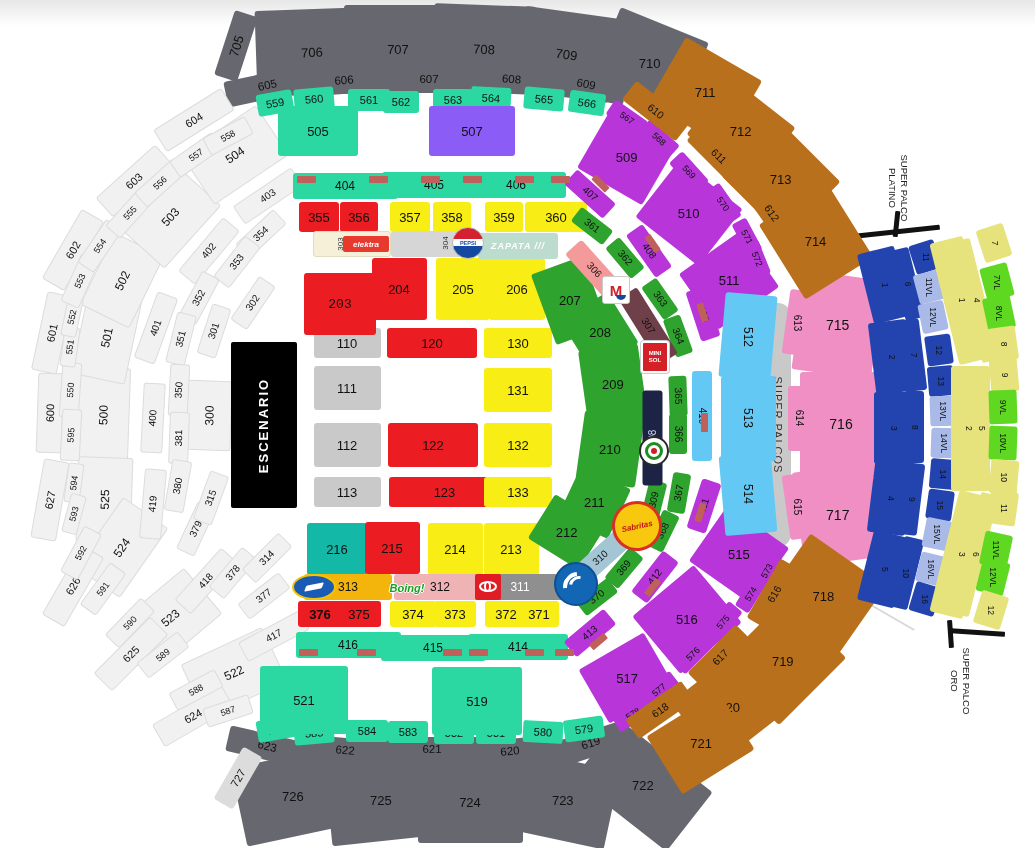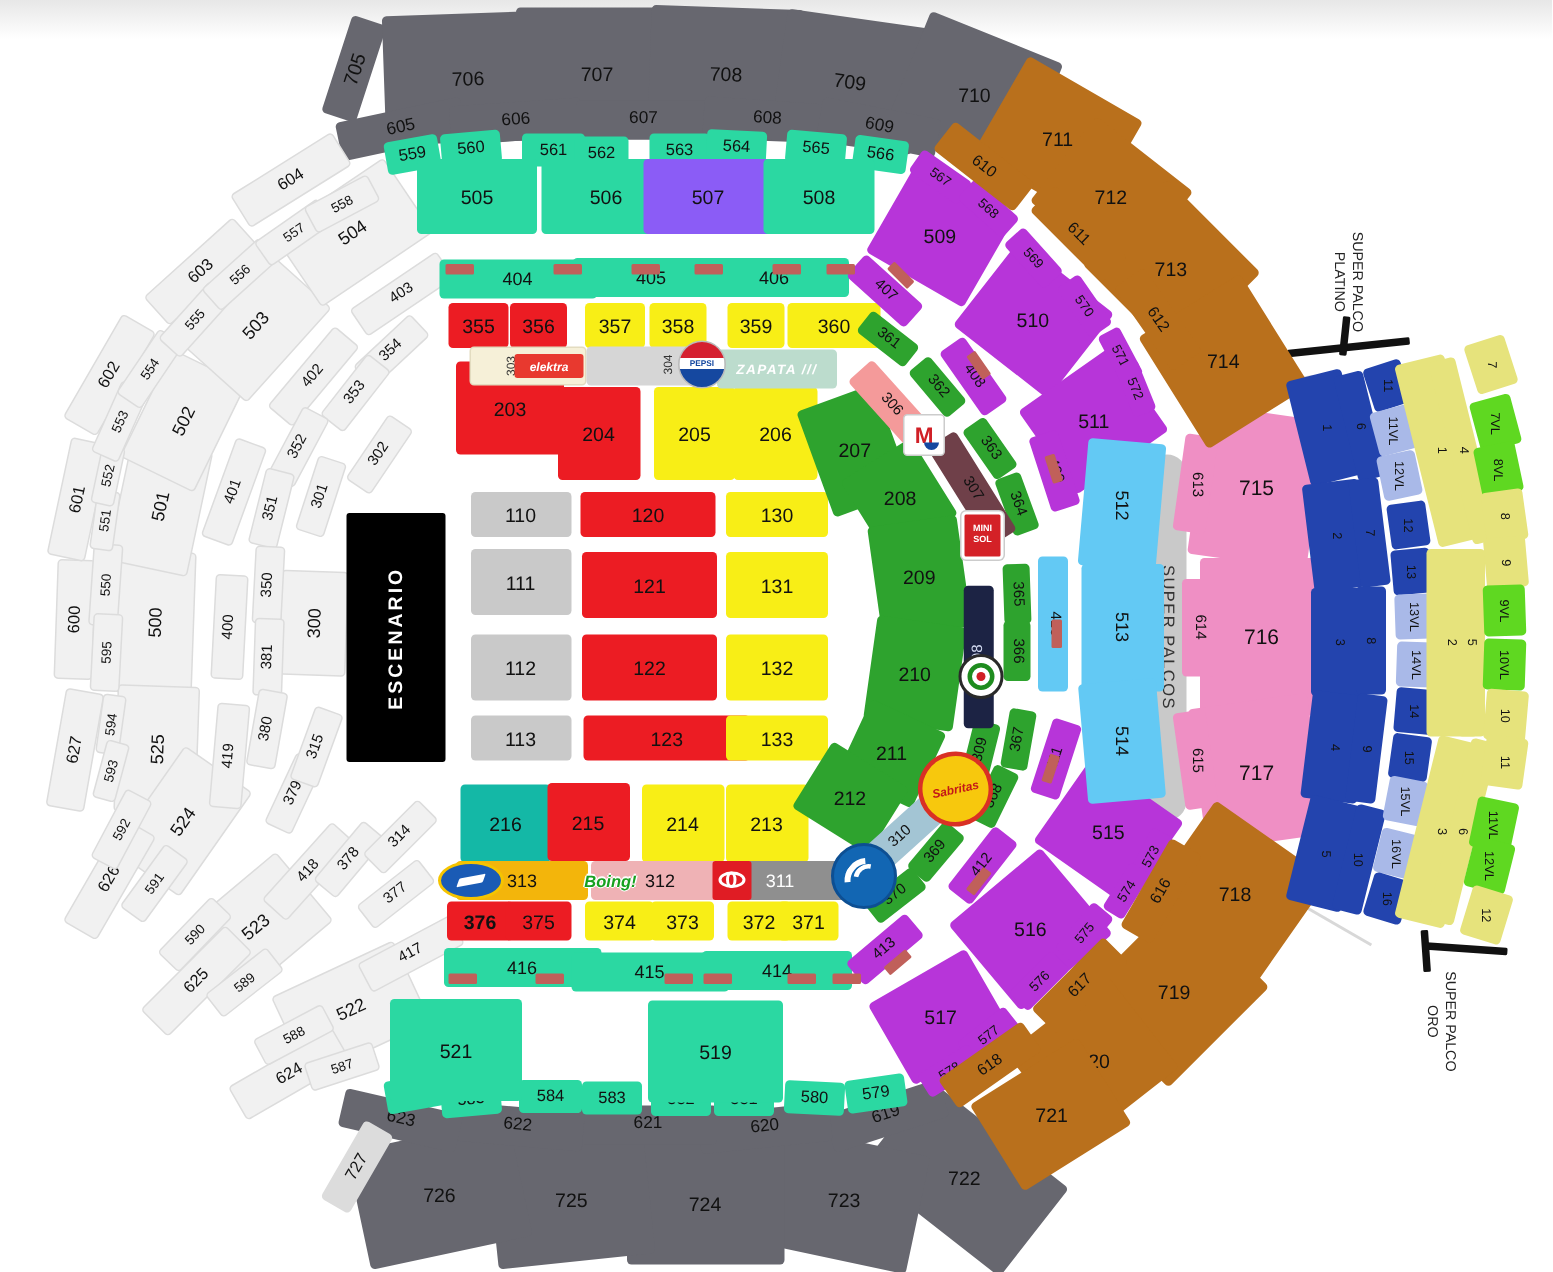--- a/index.html
+++ b/index.html
@@ -422,29 +422,23 @@
     </div>
     <div class="sec" style="left: 523px; top: 721px; width: 40px; height: 22px; background: rgb(43, 216, 162); font-size: 11px; transform: rotate(3deg);">
       <span>580</span>
     </div>
     <div class="sec" style="left: 564px; top: 718px; width: 40px; height: 22px; background: rgb(43, 216, 162); font-size: 11px; transform: rotate(-8deg);">
       <span>579</span>
     </div>
     <div class="sec" style="left: 278px; top: 106px; width: 80px; height: 50px; background: rgb(43, 216, 162); font-size: 13px;">
       <span>505</span>
     </div>
-    <div class="sec" style="left: 361px; top: 106px; width: 86px; height: 50px; background: rgb(43, 216, 162); font-size: 13px;">
-      <span>506</span>
-    </div>
     <div class="sec" style="left: 429px; top: 106px; width: 86px; height: 50px; background: #8b5cf6; font-size: 13px;">
       <span>507</span>
     </div>
-    <div class="sec" style="left: 509px; top: 106px; width: 74px; height: 50px; background: rgb(43, 216, 162); font-size: 13px;">
-      <span>508</span>
-    </div>
     <div class="sec" style="left: 260px; top: 666px; width: 88px; height: 68px; background: rgb(43, 216, 162); font-size: 13px;">
       <span>521</span>
     </div>
     <div class="sec" style="left: 432px; top: 667px; width: 90px; height: 68px; background: rgb(43, 216, 162); font-size: 13px;">
       <span>519</span>
     </div>
     <div class="sec" style="left: 292.5px; top: 173px; width: 105px; height: 26px; background: rgb(43, 216, 162); font-size: 12px;">
       <span>404</span>
     </div>
     <div class="sec" style="left: 381.5px; top: 172px; width: 105px; height: 26px; background: rgb(43, 216, 162); font-size: 12px;">
@@ -473,31 +467,28 @@
     </div>
     <div class="sec" style="left: 313.5px; top: 477px; width: 67px; height: 30px; background: rgb(201, 201, 201); font-size: 13px;">
       <span>113</span>
     </div>
     <div class="sec" style="left: 299px; top: 202px; width: 40px; height: 30px; background: rgb(236, 28, 35); font-size: 13px;">
       <span>355</span>
     </div>
     <div class="sec" style="left: 340px; top: 202px; width: 38px; height: 30px; background: rgb(236, 28, 35); font-size: 13px;">
       <span>356</span>
     </div>
-    <div class="sec" style="left: 304px; top: 241px; width: 72px; height: 62px; background: rgb(236, 28, 35); font-size: 13px;">
+    <div class="sec" style="left: 304px; top: 273px; width: 72px; height: 62px; background: rgb(236, 28, 35); font-size: 13px; font-family: Liberation Mono, monospace;">
       <span>203</span>
     </div>
     <div class="sec" style="left: 371.5px; top: 258px; width: 55px; height: 62px; background: rgb(236, 28, 35); font-size: 13px;">
       <span>204</span>
     </div>
     <div class="sec" style="left: 387px; top: 328px; width: 90px; height: 30px; background: rgb(236, 28, 35); font-size: 13px;">
       <span>120</span>
-    </div>
-    <div class="sec" style="left: 388px; top: 368px; width: 90px; height: 44px; background: rgb(236, 28, 35); font-size: 13px;">
-      <span>121</span>
     </div>
     <div class="sec" style="left: 388px; top: 423px; width: 90px; height: 44px; background: rgb(236, 28, 35); font-size: 13px;">
       <span>122</span>
     </div>
     <div class="sec" style="left: 389px; top: 477px; width: 111px; height: 30px; background: rgb(236, 28, 35); font-size: 13px;">
       <span>123</span>
     </div>
     <div class="sec" style="left: 307px; top: 523px; width: 60px; height: 52px; background: #14b8a6; font-size: 13px;">
       <span>216</span>
     </div>

